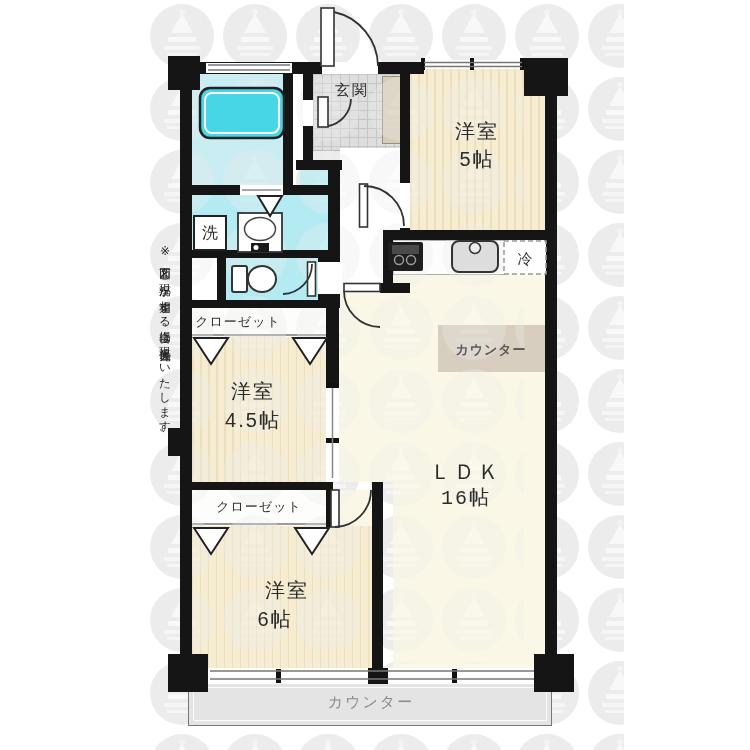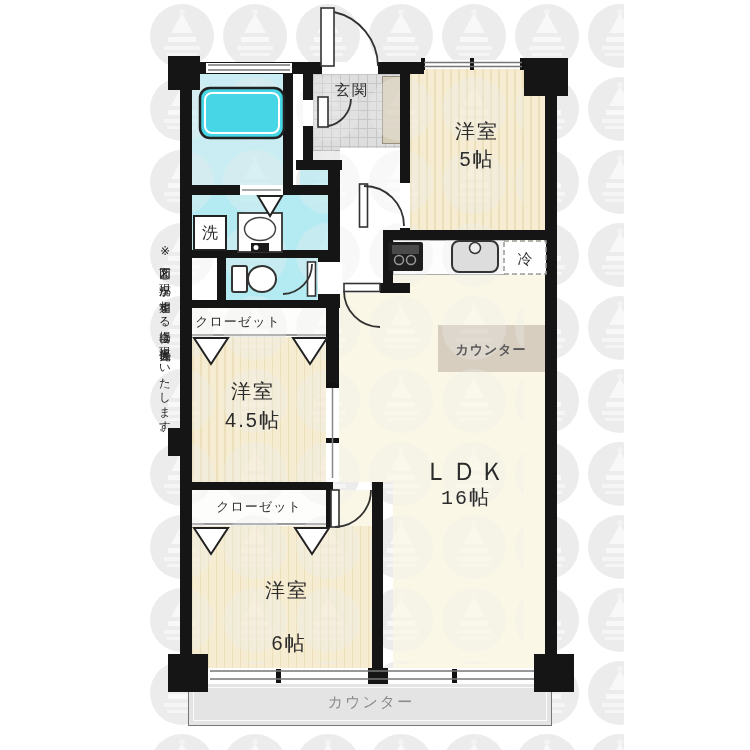--- a/index.html
+++ b/index.html
@@ -196,22 +196,22 @@
       <path d="M295 528 L312 554 L329 528 Z"></path>
     </g>
   </svg>
 
   <div class="lbl" style="left:352px;top:89px;font-size:15px;letter-spacing:2px;">玄関</div>
   <div class="lbl room-name" style="left:477px;top:131px;">洋室</div>
   <div class="lbl room-name" style="left:477px;top:159px;">5帖</div>
   <div class="lbl room-name" style="left:253px;top:391px;">洋室</div>
   <div class="lbl room-name" style="left:253px;top:420px;">4.5帖</div>
   <div class="lbl room-name" style="left:287px;top:590px;">洋室</div>
-  <div class="lbl room-name" style="left:289px;top:619px;margin-top:24px;">6帖</div>
-  <div class="lbl" style="left:466px;top:471px;font-size:25px;letter-spacing:3px;">ＬＤＫ</div>
+  <div class="lbl room-name" style="left:275px;top:619px;">6帖</div>
+  <div class="lbl" style="left:466px;top:471px;font-size:21px;letter-spacing:3px;">ＬＤＫ</div>
   <div class="lbl room-name" style="left:466px;top:499px;font-family:Liberation Mono, monospace;">16帖</div>
   <div class="lbl small" style="left:238px;top:321px;">クローゼット</div>
   <div class="lbl small" style="left:259px;top:506px;">クローゼット</div>
   <div class="lbl" style="left:210px;top:233px;font-size:16px;">洗</div>
   <div class="lbl" style="left:525px;top:258px;font-size:15px;">冷</div>
   <div class="lbl" style="left:491px;top:349px;font-size:13px;color:#5a5a5a;letter-spacing:1px;font-weight:bold;">カウンター</div>
   <div class="lbl" style="left:371px;top:701px;font-size:15px;color:#8a8a8a;letter-spacing:2px;">カウンター</div>
   <div id="note">※図面と現況が相違する場合は現況優先といたします。</div>
 
 </div>

